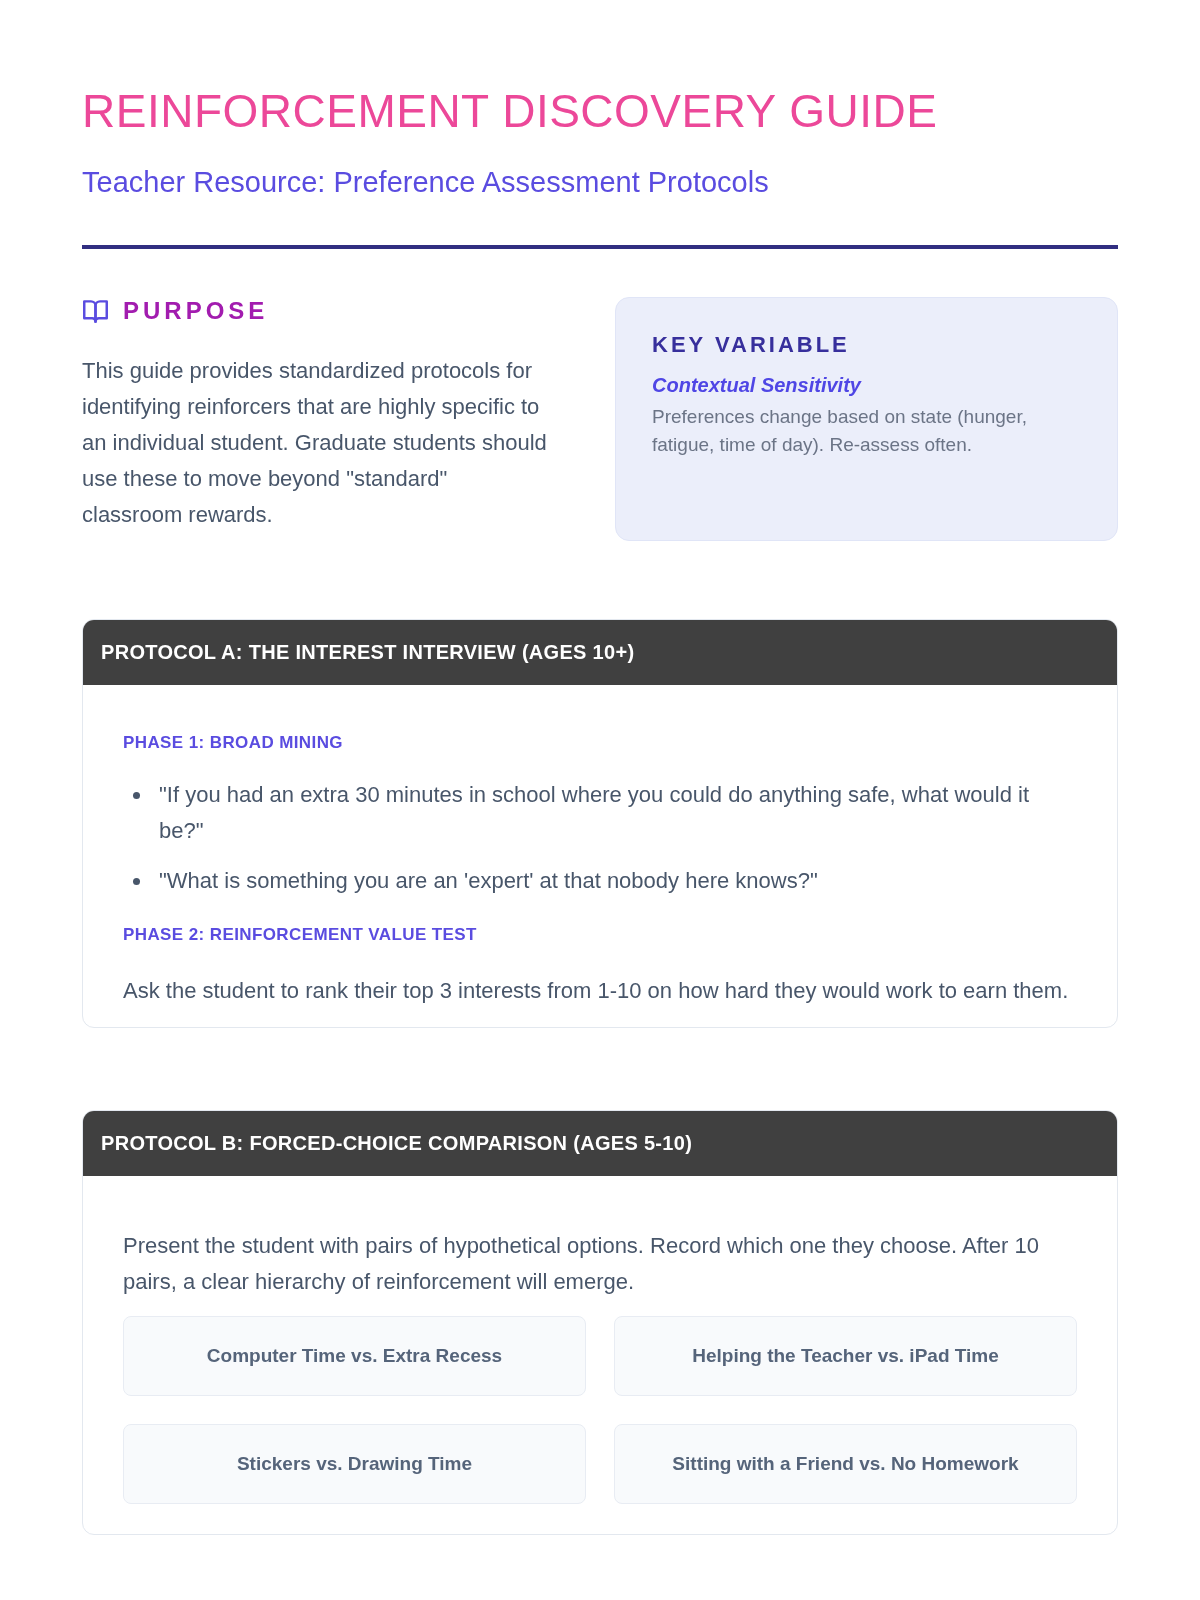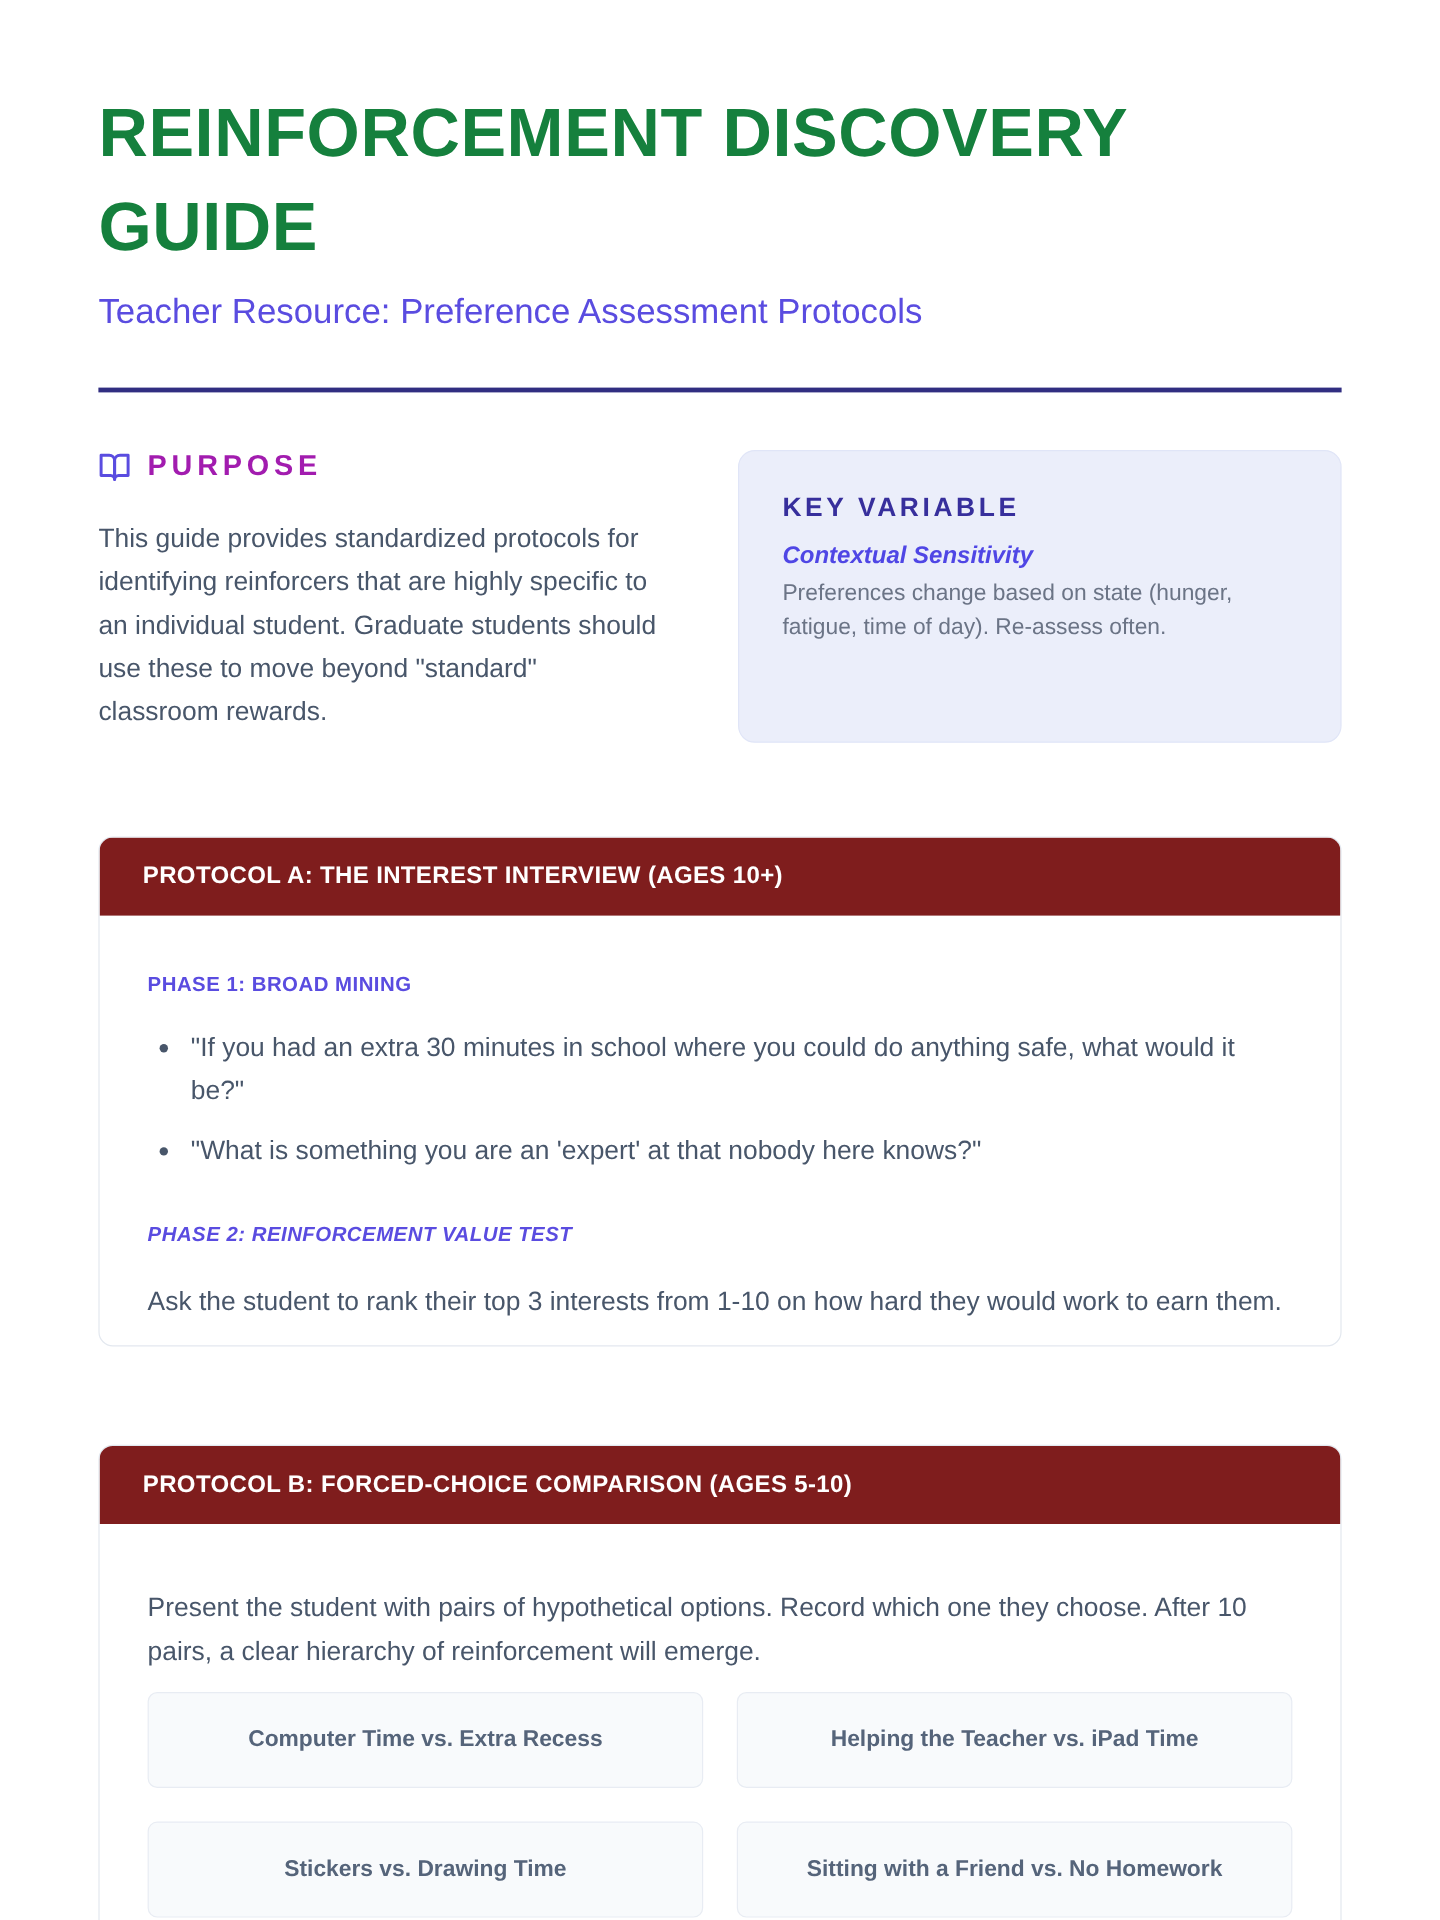--- a/index.html
+++ b/index.html
@@ -10,25 +10,25 @@
     overflow: hidden;
     font-family: "Liberation Sans", sans-serif;
     color: #1e2b40;
   }
   .page { padding: 0 82px; }
 
   
   .doc-title {
     margin-top: 72px;
     max-width: 960px;
-    font-size: 57px;
-    font-weight: 700;
+    font-size: 46px;
+    font-weight: 400;
     line-height: 78px;
     letter-spacing: 0.5px;
-    color: #15803d;
+    color: #ec4899;
   }
   .doc-subtitle {
     margin-top: 16px;
     font-size: 29px;
     font-weight: 400;
     color: #5a4ce0;
   }
   .divider {
     margin-top: 46px;
     height: 4px;
@@ -93,22 +93,22 @@
   
   .card {
     border: 1px solid #e3e8ef;
     border-radius: 12px;
     overflow: hidden;
     background: #ffffff;
   }
   .card-a { margin-top: 78px; }
   .card-b { margin-top: 82px; }
   .card-header {
-    background: #7f1d1d;
-    padding: 21px 36px;
+    background: #404040;
+    padding: 21px 18px;
     color: #ffffff;
     font-size: 20px;
     font-weight: 700;
     letter-spacing: 0.3px;
   }
   .card-body { padding: 48px 40px 18px 40px; }
   .card-b .card-body { padding: 52px 40px 30px 40px; }
   .phase-heading {
     font-size: 17px;
     font-weight: 800;
@@ -120,21 +120,21 @@
     padding-left: 30px;
     list-style: disc;
     color: #48566a;
   }
   .q-list li {
     font-size: 22px;
     line-height: 36px;
     margin-bottom: 14px;
     padding-left: 6px;
   }
-  .phase2 { margin-top: 42px; font-style: italic; }
+  .phase2 { margin-top: 26px; }
   .card-paragraph {
     margin-top: 28px;
     font-size: 22px;
     line-height: 36px;
     color: #48566a;
   }
   .card-b .card-paragraph { margin-top: 0; }
 
   .pair-grid {
     margin-top: 16px;

